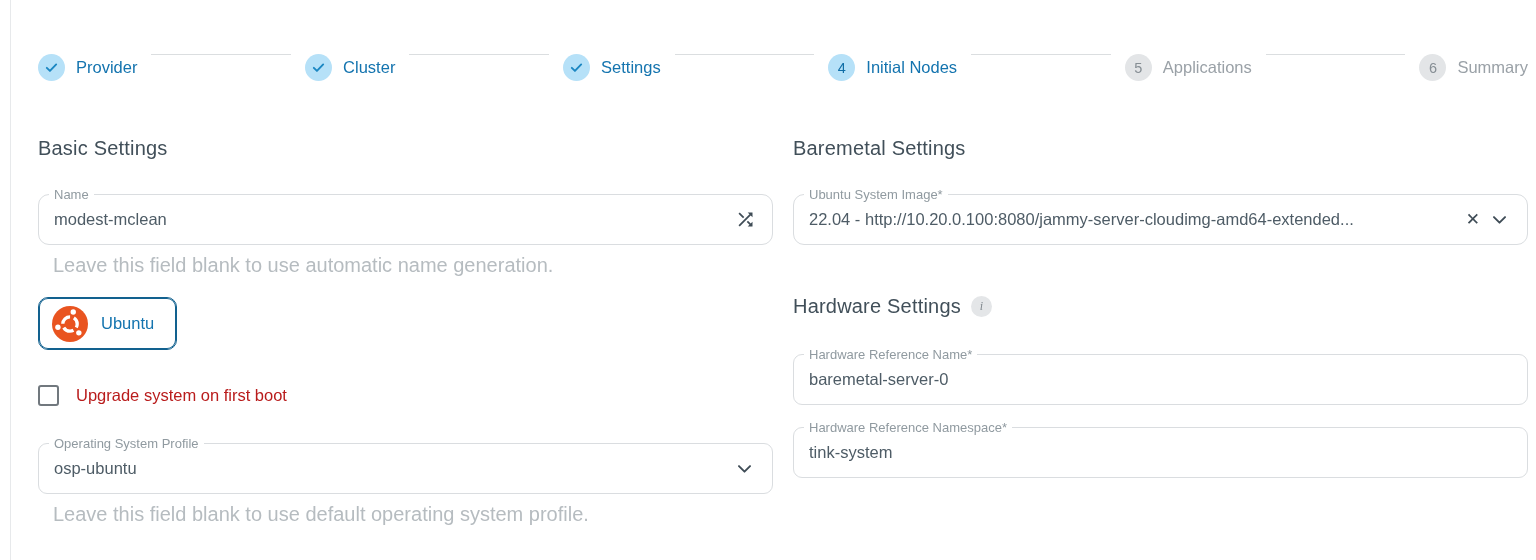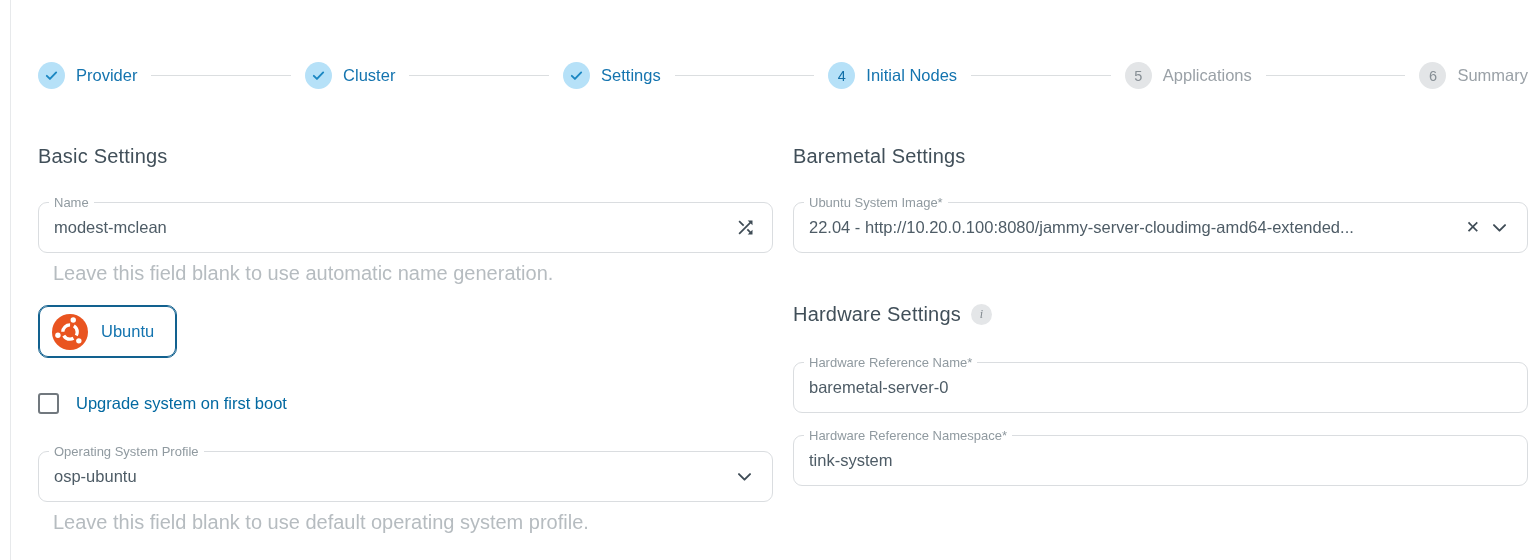--- a/index.html
+++ b/index.html
@@ -19,22 +19,22 @@
   }
   .page-title {
     font-size: 21px;
     font-weight: 400;
     color: #3f4e58;
     letter-spacing: 0.2px;
   }
   
   .stepper {
     display: flex;
-    align-items: center;
-    margin-top: 28px;
+    align-items: flex-start;
+    margin-top: 20px;
   }
   .step {
     display: flex;
     align-items: center;
     gap: 11px;
     cursor: pointer;
     flex: none;
   }
   .step-circle {
     width: 27px; height: 27px;
@@ -160,23 +160,23 @@
     cursor: pointer;
     width: fit-content;
   }
   .checkbox-box {
     width: 21px; height: 21px;
     border: 2px solid #71787e;
     border-radius: 3px;
     background: #fff;
     flex: none;
   }
-  .checkbox-label { font-size: 16.5px; color: #0369a1; }
-  
-  .mt-field-after-heading { margin-top: 34px; }
+  .checkbox-label { font-size: 16.5px; color: #b91c1c; }
+  
+  .mt-field-after-heading { margin-top: 34px; border-radius: 11px; }
   .mt-os-profile { margin-top: 37px; }
   .mt-hw-heading { margin-top: 50px; }
   .mt-hw-name { margin-top: 36px; }
   .mt-hw-ns { margin-top: 22px; }
 </style>
 </head>
 <body>
 
 <div class="page">
 

